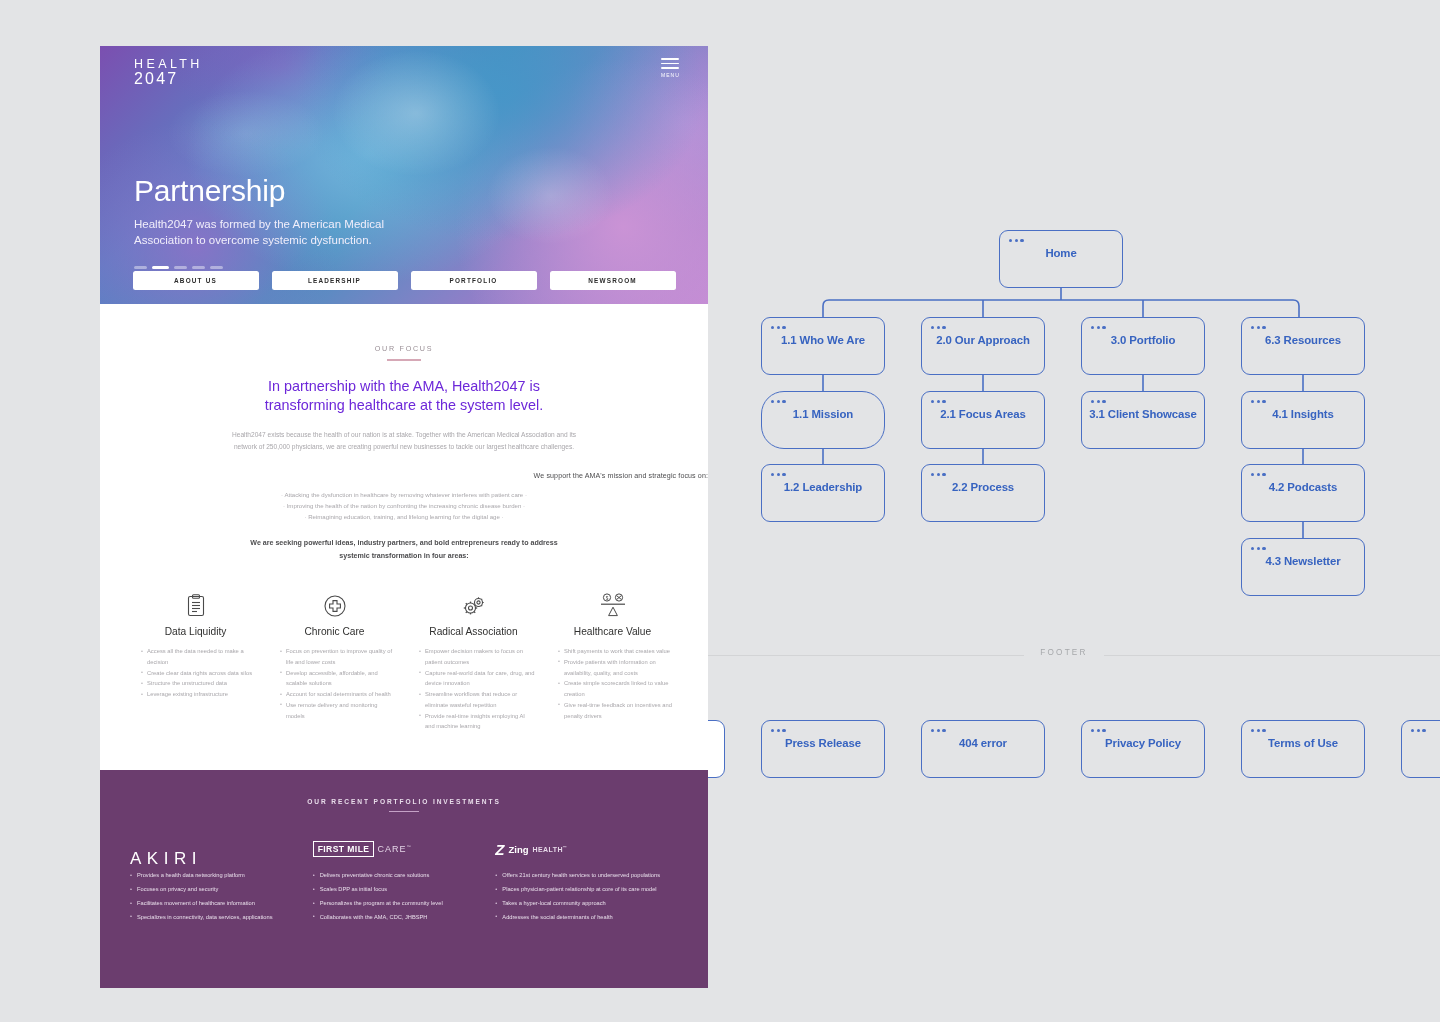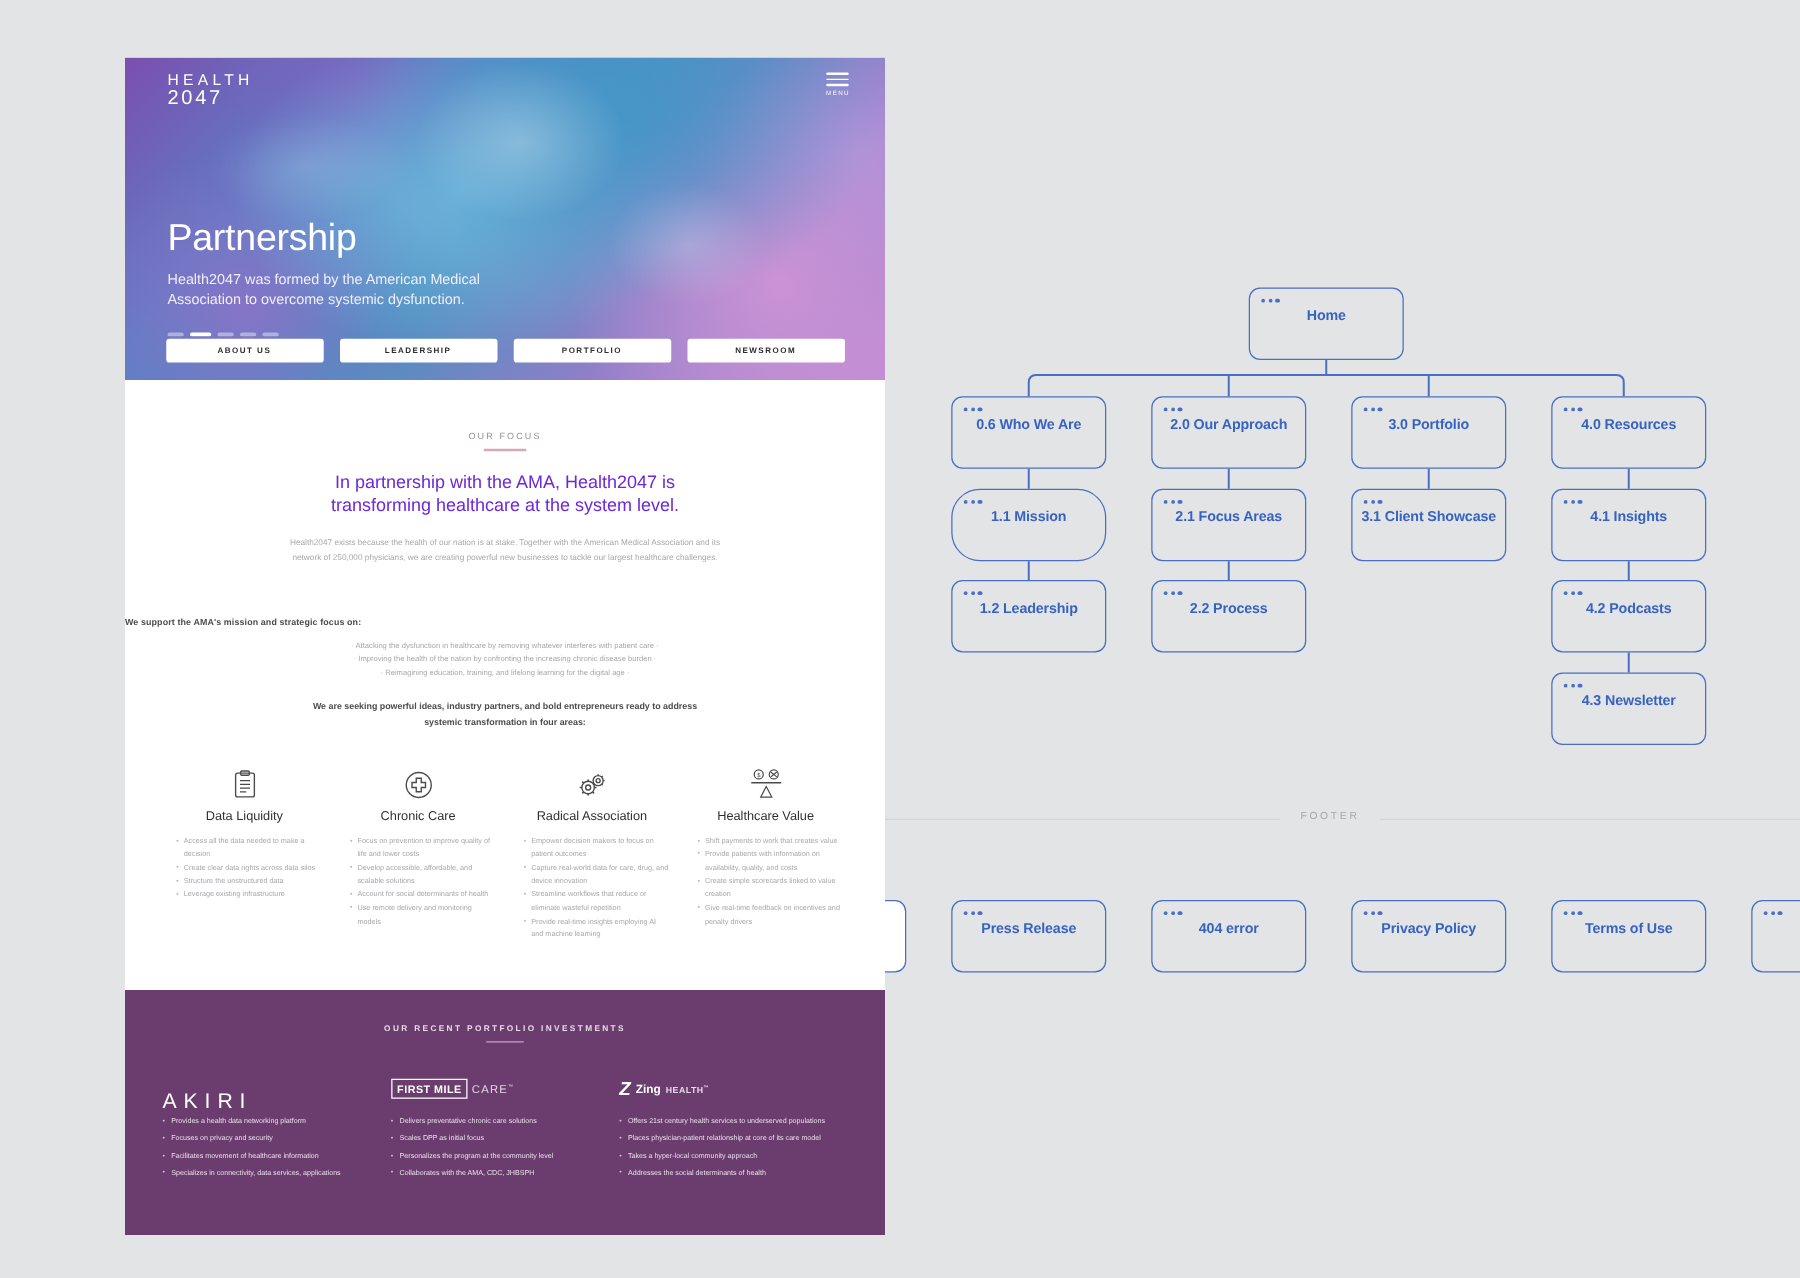--- a/index.html
+++ b/index.html
@@ -70,21 +70,21 @@
   .kicker { text-align:center; font-size: 7.2px; letter-spacing: 1.7px; color: #9a8f96; font-weight: 500; }
   .kicker-rule { width: 34px; height: 1.5px; background: #d6a8b6; margin: 6px auto 0; }
   .focus-h {
     text-align:center; margin: 16px auto 0; max-width: 350px;
     font-size: 14.4px; line-height: 1.38; color: #6d28d9; font-weight: 400;
   }
   .focus-p {
     text-align:center; margin: 13px auto 0; max-width: 358px;
     font-size: 6.6px; line-height: 1.85; color: #a9a7ab; font-weight: 400;
   }
-  .support-h { text-align:left; margin-top: 40px; font-size: 7.1px; color: #4d4d4f; font-weight: 700; letter-spacing:.1px; }
+  .support-h { text-align:right; margin-top: 18px; font-size: 7.1px; color: #4d4d4f; font-weight: 400; letter-spacing:.1px; }
   .bullets { margin-top: 9px; }
   .bullets li { list-style: none; text-align:center; font-size: 6.1px; line-height: 1.85; color: #a9a7ab; }
   .seeking { text-align:center; margin: 15px auto 0; max-width: 330px; font-size: 7.1px; line-height: 1.75; color: #4d4d4f; font-weight: 700; }
 
   
   .cols { display: flex; padding: 28px 26px 0; gap: 0; }
   .col { flex: 1; padding: 0 8px; }
   .col .ico { height: 28px; display: flex; align-items: flex-end; justify-content: center; margin-bottom: 8px; }
   .col h4 { text-align:center; font-size: 10.2px; font-weight: 400; color: #30302f; margin-bottom: 9px; }
   .col ul { padding-left: 7px; }
@@ -177,21 +177,21 @@
             <i></i>
           </div>
           <div class="nlabel">Home</div>
         </div>
         <div class="node" style="left: 761px; top: 317px;">
           <div class="dots3">
             <i></i>
             <i></i>
             <i></i>
           </div>
-          <div class="nlabel">0.6 Who We Are</div>
+          <div class="nlabel">1.1 Who We Are</div>
         </div>
         <div class="node" style="left: 921px; top: 317px;">
           <div class="dots3">
             <i></i>
             <i></i>
             <i></i>
           </div>
           <div class="nlabel">2.0 Our Approach</div>
         </div>
         <div class="node" style="left: 1081px; top: 317px;">
@@ -201,21 +201,21 @@
             <i></i>
           </div>
           <div class="nlabel">3.0 Portfolio</div>
         </div>
         <div class="node" style="left: 1241px; top: 317px;">
           <div class="dots3">
             <i></i>
             <i></i>
             <i></i>
           </div>
-          <div class="nlabel">4.0 Resources</div>
+          <div class="nlabel">6.3 Resources</div>
         </div>
         <div class="node" style="left: 761px; top: 391px; border-radius: 23px;">
           <div class="dots3">
             <i></i>
             <i></i>
             <i></i>
           </div>
           <div class="nlabel">1.1 Mission</div>
         </div>
         <div class="node" style="left: 921px; top: 391px;">

